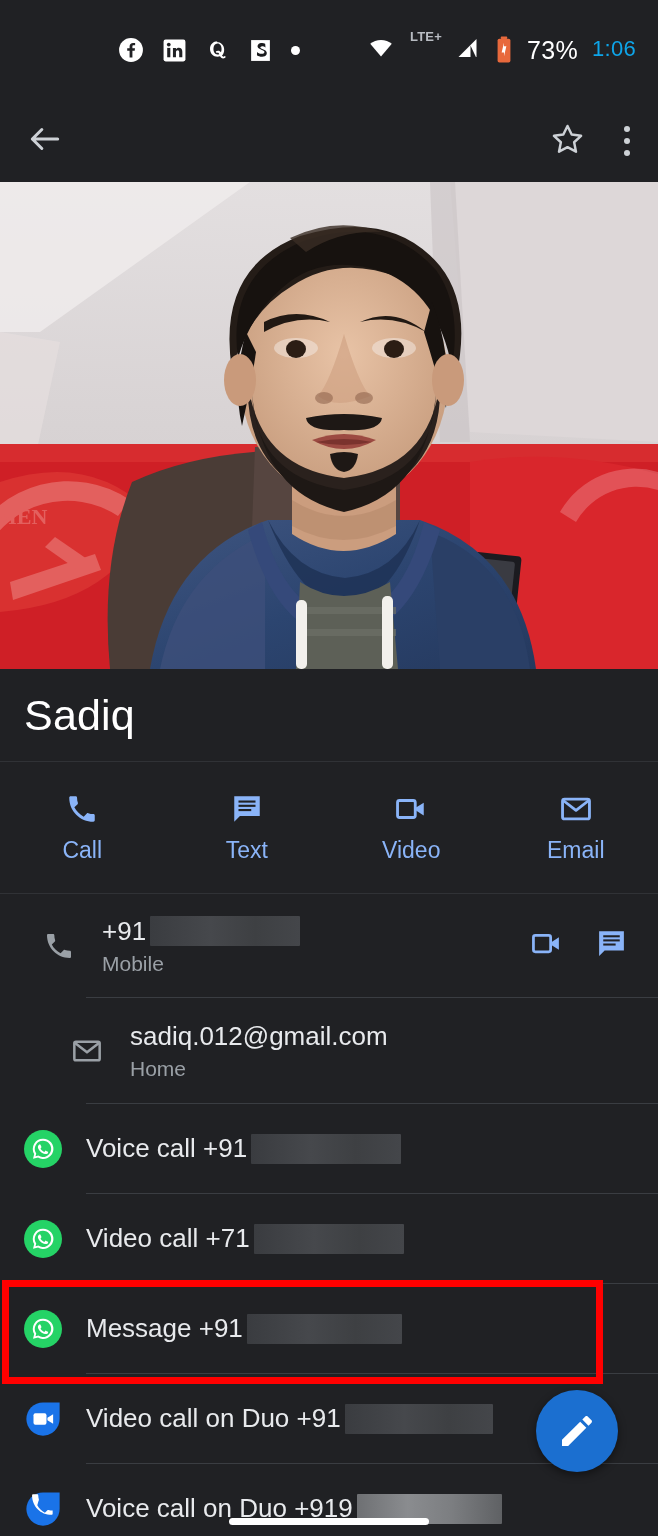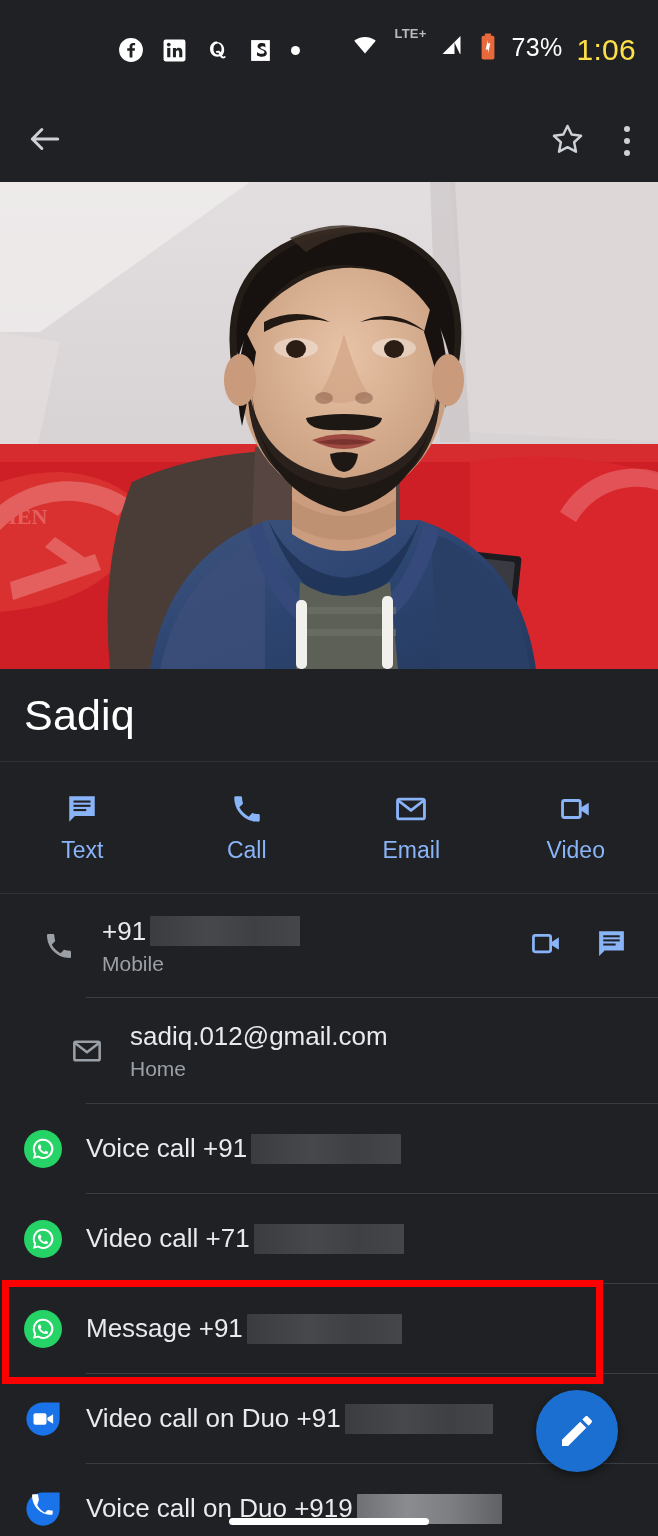--- a/index.html
+++ b/index.html
@@ -11,21 +11,21 @@
   }
   .phone { position:relative; width:658px; height:1536px; background:#202124; }
 
   
   .statusbar {
     position:absolute; left:0; top:0; width:658px; height:100px;
     background:#202124; display:flex; align-items:center;
   }
   .sb-left { display:flex; align-items:center; gap:18px; margin-left:118px; }
   .sb-right { position:absolute; right:22px; display:flex; align-items:flex-start; gap:14px; }
-  .sb-time { color:#fde047; font-size:30px; letter-spacing:.3px; }
+  .sb-time { color:#0ea5e9; font-size:22px; letter-spacing:.3px; }
   .sb-batt-pct { color:#fff; font-size:25px; letter-spacing:.3px; }
   .lte { color:#b8bcc2; font-size:13px; font-weight:bold; letter-spacing:.2px; position:relative; top:-7px; }
   .ico { display:block; }
   .notif-dot { width:9px; height:9px; border-radius:50%; background:#fff; }
 
   
   .actionbar {
     position:absolute; left:0; top:100px; width:658px; height:82px;
     background:#202124; display:flex; align-items:center;
   }
@@ -253,48 +253,48 @@
     </svg>
   </div>
 
   <div class="namebar">
     <span class="cname">Sadiq</span>
   </div>
 
   <div class="quickbar">
     <div class="qa">
       <svg width="34" height="34" viewBox="0 0 24 24" fill="#8ab4f8">
+        <path d="M6.6 10.8c1.4 2.8 3.8 5.1 6.6 6.6l2.2-2.2c.3-.3.7-.4 1-.2 1.1.4 2.4.6 3.6.6.6 0 1 .4 1 1V20c0 .6-.4 1-1 1-9.4 0-17-7.6-17-17 0-.6.4-1 1-1h3.5c.6 0 1 .4 1 1 0 1.3.2 2.5.6 3.6.1.4 0 .8-.2 1.1z"></path>
+      </svg>
+      <span class="qa-label">Call</span>
+    </div>
+    <div class="qa">
+      <svg width="34" height="34" viewBox="0 0 24 24" fill="#8ab4f8">
         <path d="M3 3h18v14H7l-4 4z"></path>
         <g fill="#202124">
             <rect x="6" y="6" width="12" height="1.5"></rect>
             <rect x="6" y="9" width="12" height="1.5"></rect>
             <rect x="6" y="12" width="9" height="1.5"></rect>
           </g>
       </svg>
       <span class="qa-label">Text</span>
     </div>
     <div class="qa">
-      <svg width="34" height="34" viewBox="0 0 24 24" fill="#8ab4f8">
-        <path d="M6.6 10.8c1.4 2.8 3.8 5.1 6.6 6.6l2.2-2.2c.3-.3.7-.4 1-.2 1.1.4 2.4.6 3.6.6.6 0 1 .4 1 1V20c0 .6-.4 1-1 1-9.4 0-17-7.6-17-17 0-.6.4-1 1-1h3.5c.6 0 1 .4 1 1 0 1.3.2 2.5.6 3.6.1.4 0 .8-.2 1.1z"></path>
-      </svg>
-      <span class="qa-label">Call</span>
+      <svg width="34" height="34" viewBox="0 0 24 24" fill="none" stroke="#8ab4f8" stroke-width="2">
+        <rect x="2.5" y="6" width="12.5" height="12" rx="1.4"></rect>
+        <path d="M15.5 11l5.5-3.5v9L15.5 13z" fill="#8ab4f8" stroke="none"></path>
+      </svg>
+      <span class="qa-label">Video</span>
     </div>
     <div class="qa">
       <svg width="34" height="34" viewBox="0 0 24 24" fill="none" stroke="#8ab4f8" stroke-width="2" stroke-linejoin="round">
         <rect x="2.5" y="5" width="19" height="14" rx="1.4"></rect>
         <path d="M3 6l9 7 9-7"></path>
       </svg>
       <span class="qa-label">Email</span>
-    </div>
-    <div class="qa">
-      <svg width="34" height="34" viewBox="0 0 24 24" fill="none" stroke="#8ab4f8" stroke-width="2">
-        <rect x="2.5" y="6" width="12.5" height="12" rx="1.4"></rect>
-        <path d="M15.5 11l5.5-3.5v9L15.5 13z" fill="#8ab4f8" stroke="none"></path>
-      </svg>
-      <span class="qa-label">Video</span>
     </div>
   </div>
 
   <div class="rows">
 
     <div class="row" style="height:103px;padding-left:16px;">
       <div class="row-ic">
         <svg width="32" height="32" viewBox="0 0 24 24" fill="none" stroke="#9aa0a6" stroke-width="1.8">
           <path d="M6.6 10.8c1.4 2.8 3.8 5.1 6.6 6.6l2.2-2.2c.3-.3.7-.4 1-.2 1.1.4 2.4.6 3.6.6.6 0 1 .4 1 1V20c0 .6-.4 1-1 1-9.4 0-17-7.6-17-17 0-.6.4-1 1-1h3.5c.6 0 1 .4 1 1 0 1.3.2 2.5.6 3.6.1.4 0 .8-.2 1.1z" fill="#9aa0a6" stroke="none"></path>
         </svg>

